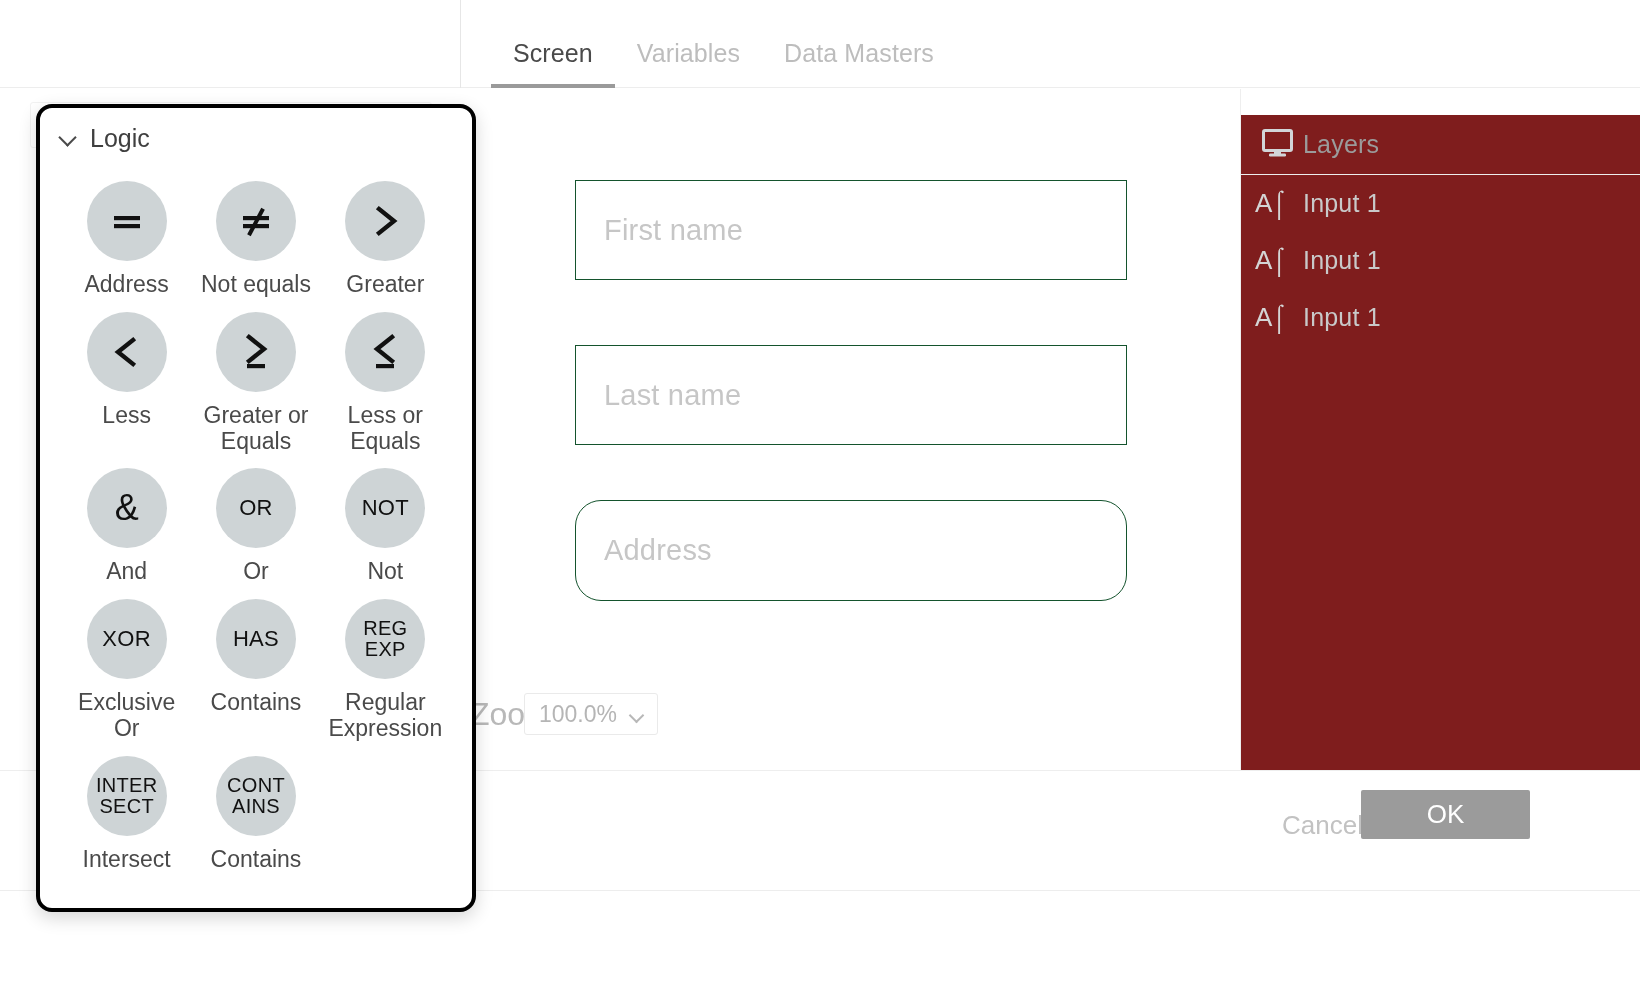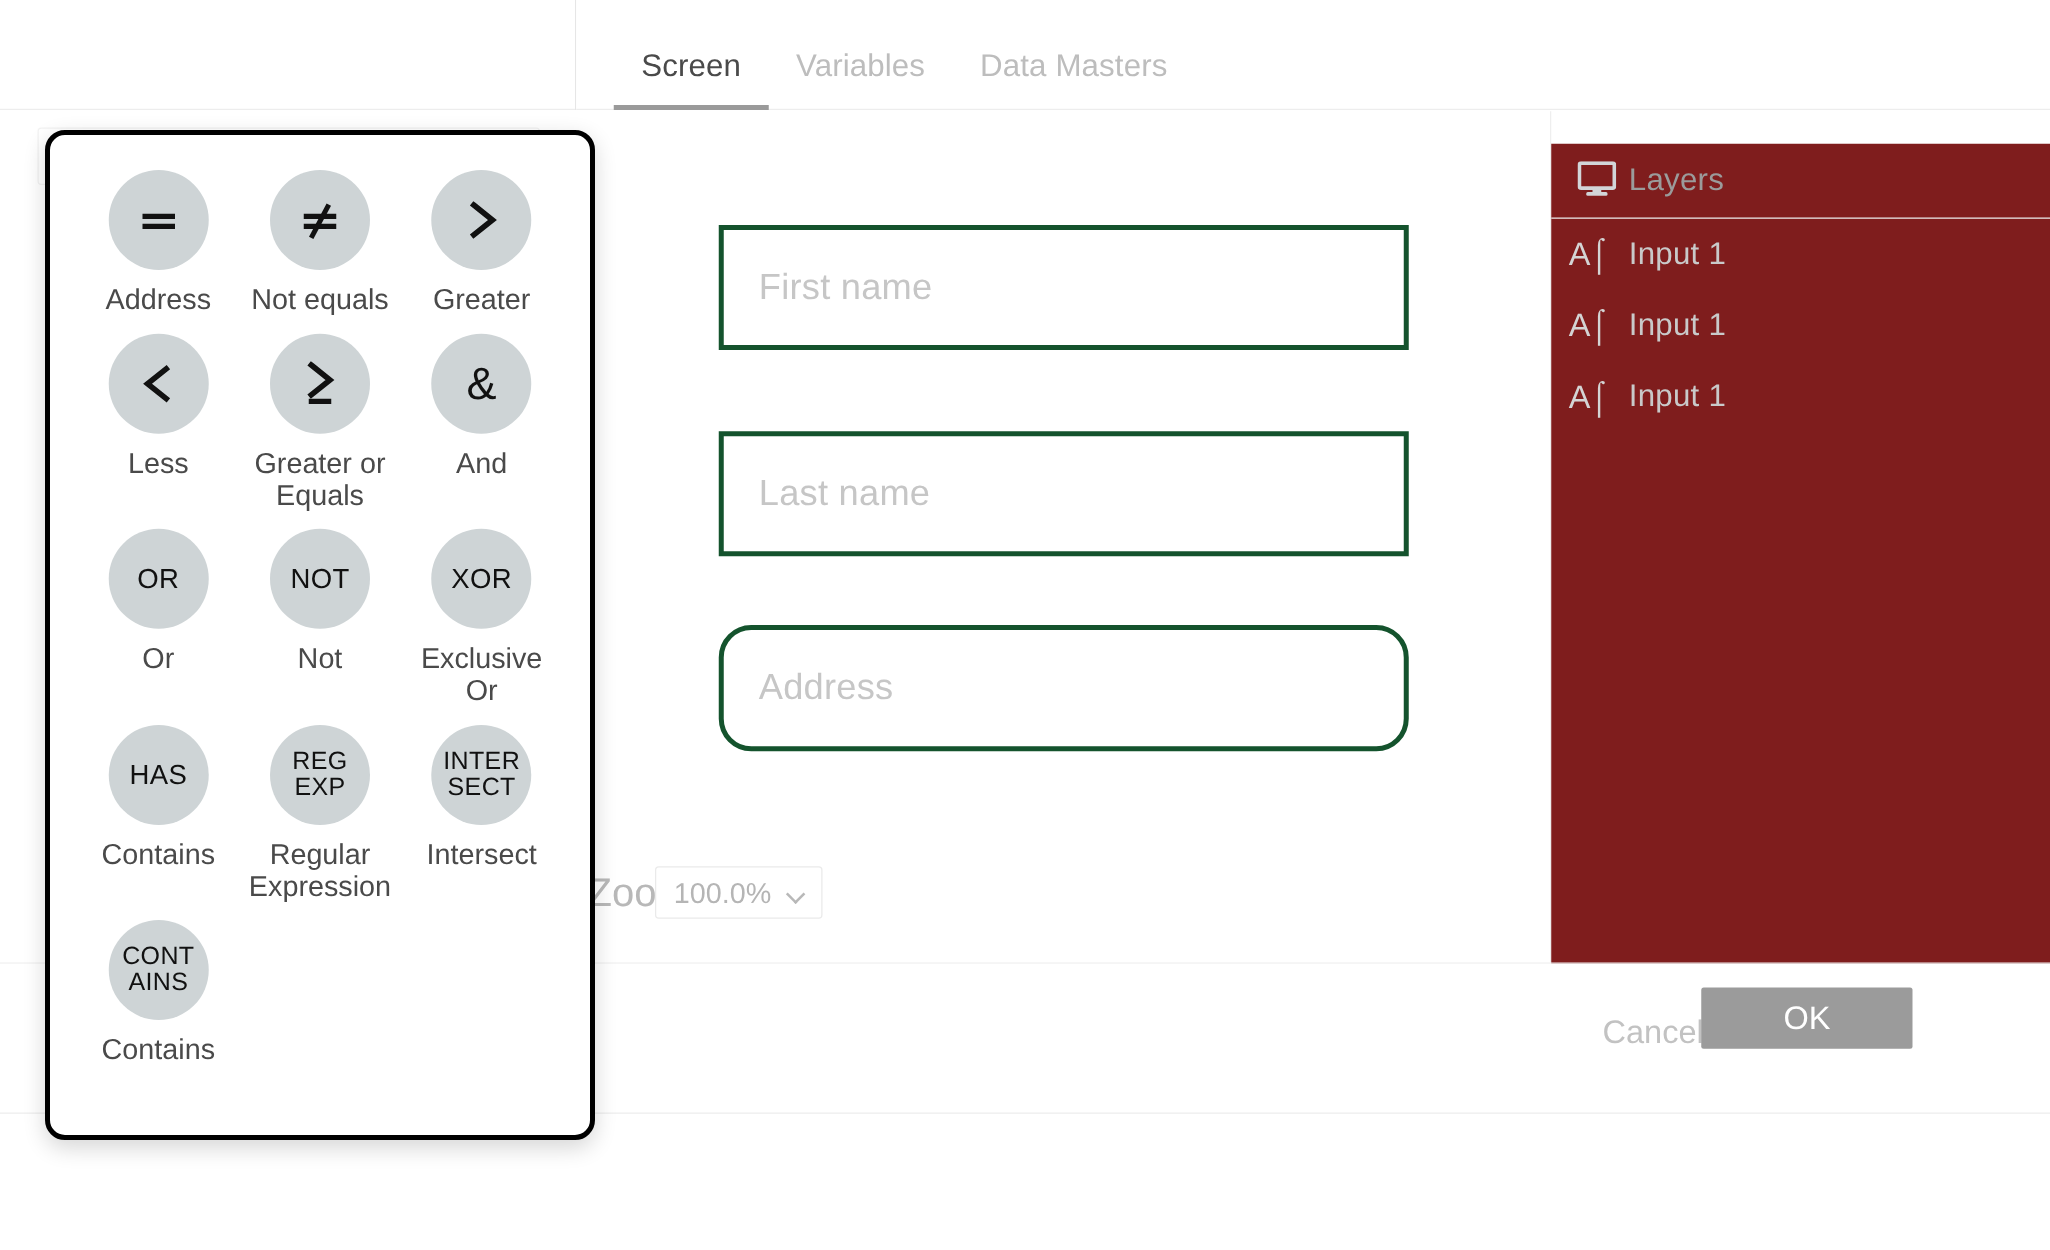--- a/index.html
+++ b/index.html
@@ -81,21 +81,21 @@
     left: 462px;
     top: 89px;
     width: 778px;
     height: 681px;
     background: #ffffff;
     box-sizing: border-box;
   }
   .field {
     position: absolute;
     box-sizing: border-box;
-    border: 4px solid #14532d;
+    border: 1px solid #14532d;
     background: #ffffff;
     display: flex;
     align-items: center;
     padding-left: 28px;
   }
   .field .ph {
     font-size: 29px;
     color: #c6c6c6;
     letter-spacing: .2px;
   }
@@ -412,20 +412,24 @@
 </div>
 
 <div class="divider-h"></div>
 
 <div class="footer">
   <button class="btn-cancel">Cancel</button>
   <button class="btn-ok">OK</button>
 </div>
 
 <div class="picker">
+  <div class="group-head">
+    <span class="caret"></span>
+    <span class="group-title">Logic</span>
+  </div>
 
   <div class="grid">
 
     <div class="fn">
       <span class="bubble">
         <svg class="opsvg" width="44" height="44" viewBox="0 0 44 44">
           <rect x="9" y="17" width="26" height="4.2" fill="#111"></rect>
           <rect x="9" y="25" width="26" height="4.2" fill="#111"></rect>
         </svg>
       </span>
@@ -464,20 +468,29 @@
     <div class="fn">
       <span class="bubble">
         <svg class="opsvg" width="44" height="44" viewBox="0 0 44 44">
           <polyline points="15,7 30,19 15,31" fill="none" stroke="#111" stroke-width="4.4" stroke-linecap="square" stroke-linejoin="miter"></polyline>
           <rect x="13" y="34" width="18" height="4.2" fill="#111"></rect>
         </svg>
       </span>
       <span class="lbl">Greater or Equals</span>
     </div>
 
+    <div class="fn">
+      <span class="bubble">
+        <svg class="opsvg" width="44" height="44" viewBox="0 0 44 44">
+          <polyline points="29,7 14,19 29,31" fill="none" stroke="#111" stroke-width="4.4" stroke-linecap="square" stroke-linejoin="miter"></polyline>
+          <rect x="13" y="34" width="18" height="4.2" fill="#111"></rect>
+        </svg>
+      </span>
+      <span class="lbl">Less or Equals</span>
+    </div>
 
     <div class="fn">
       <span class="bubble">
         <span class="glyph">&amp;</span>
       </span>
       <span class="lbl">And</span>
     </div>
 
     <div class="fn">
       <span class="bubble">

